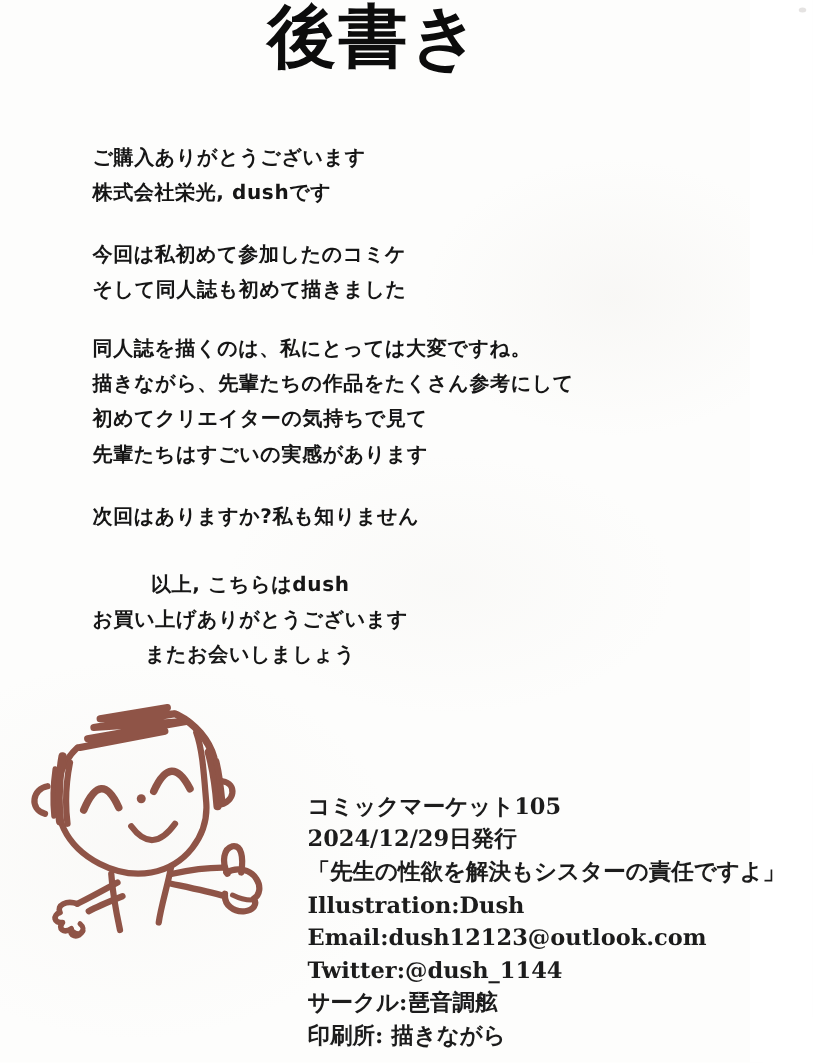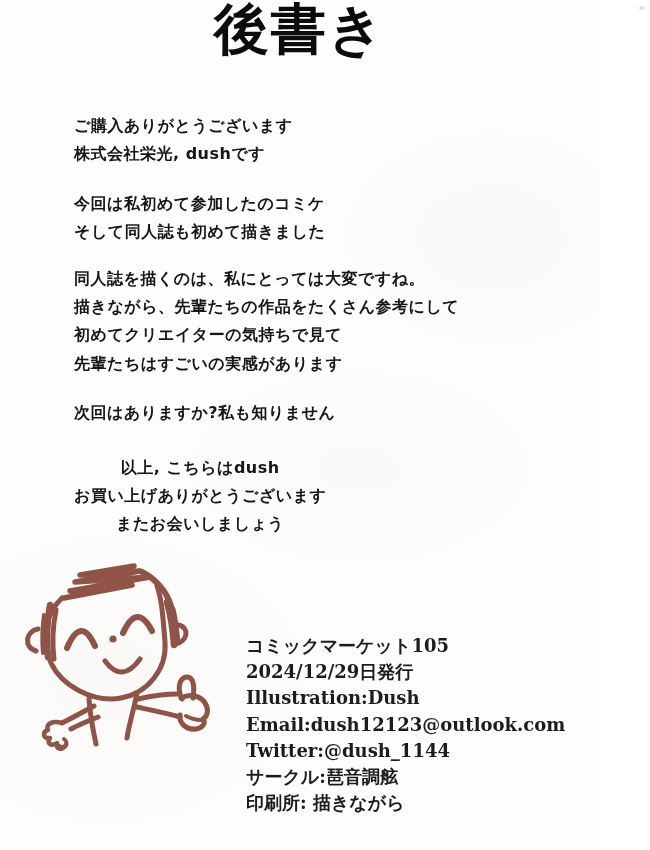--- a/index.html
+++ b/index.html
@@ -134,20 +134,21 @@
       <path stroke-width="4" d="M 166 164 C 172 167, 177 168, 181 168"></path>
     </g>
     <g fill="#8f5447">
       <circle cx="93" cy="87" r="3.6"></circle>
     </g>
   </svg>
 
   <div class="credits">
     <div>コミックマーケット105</div>
     <div>2024/12/29日発行</div>
+    <div>「先生の性欲を解決もシスターの責任ですよ」</div>
     <div>Illustration:Dush</div>
     <div>Email:dush12123@outlook.com</div>
     <div>Twitter:@dush_1144</div>
     <div>サークル:琶音調舷</div>
     <div>印刷所: 描きながら</div>
   </div>
 
   <div class="scan-speck"></div>
 
 </div>

